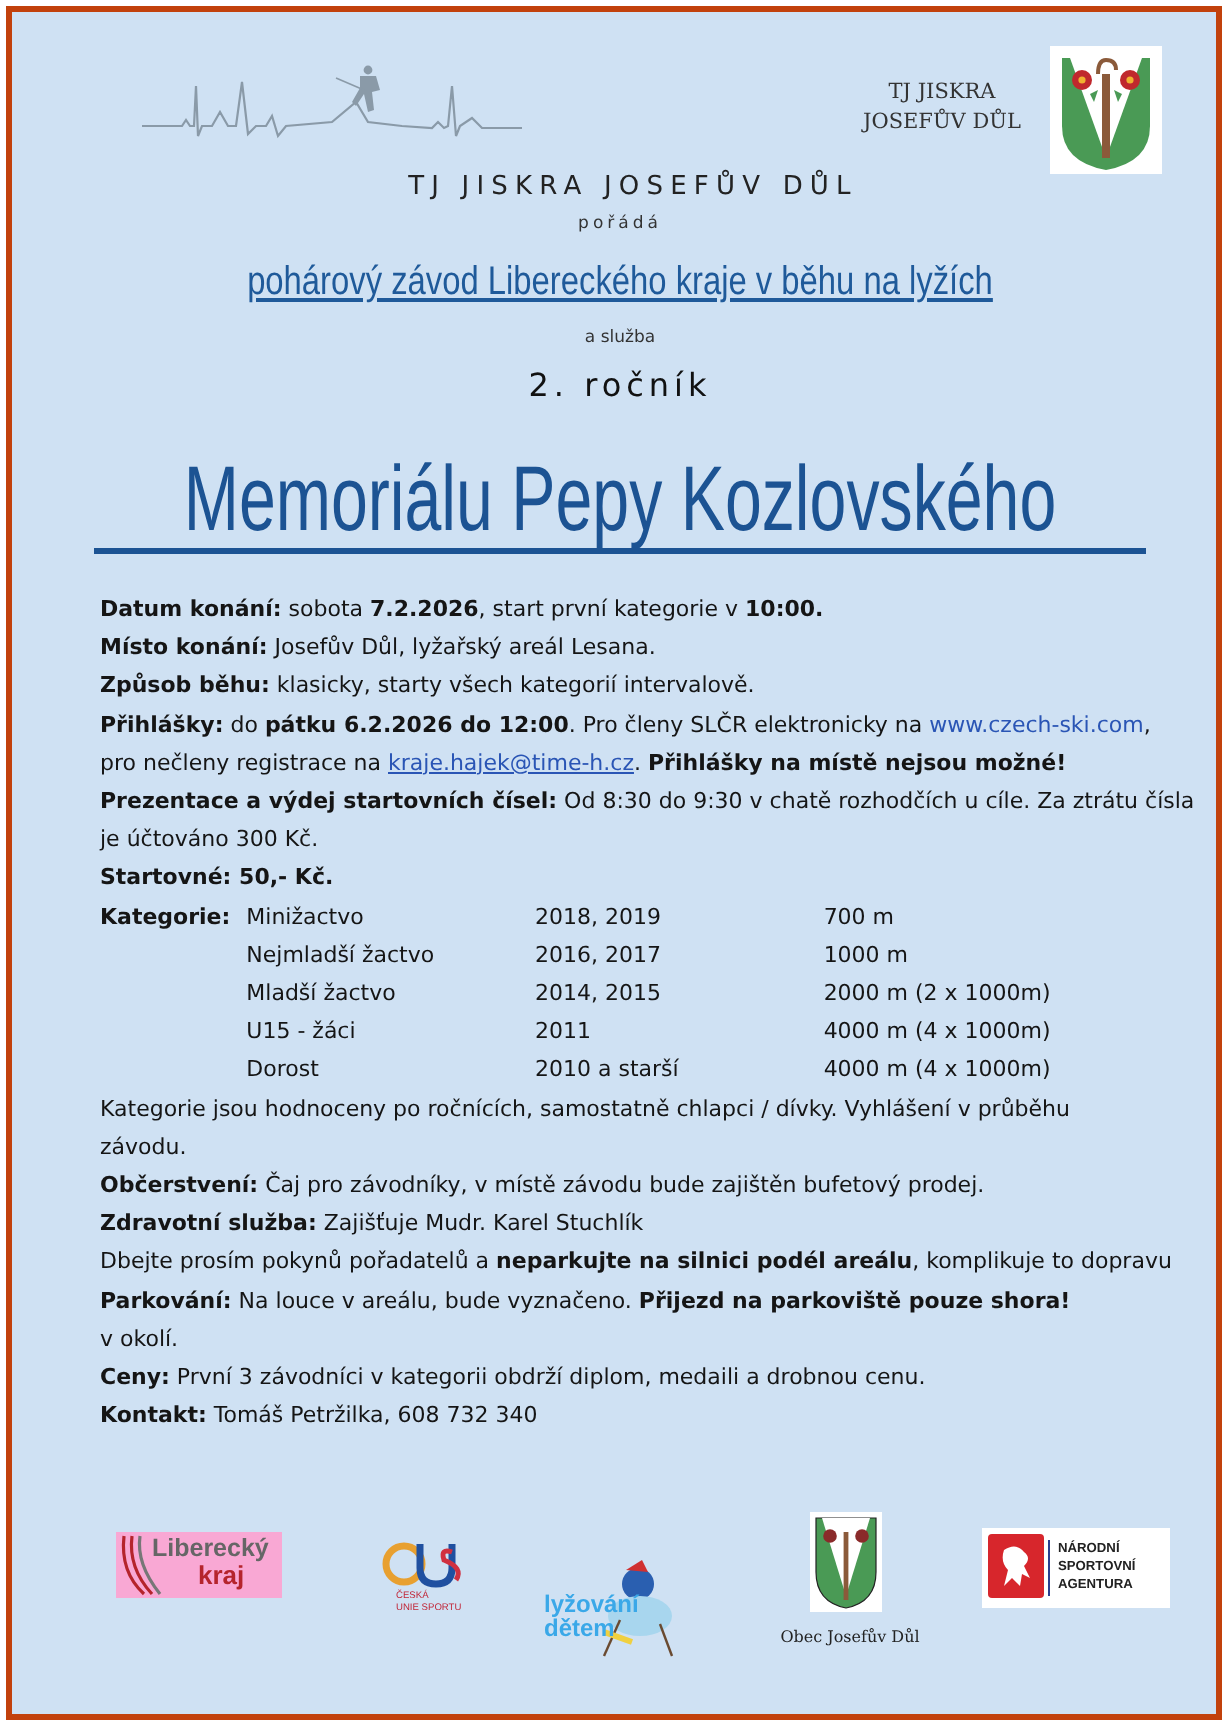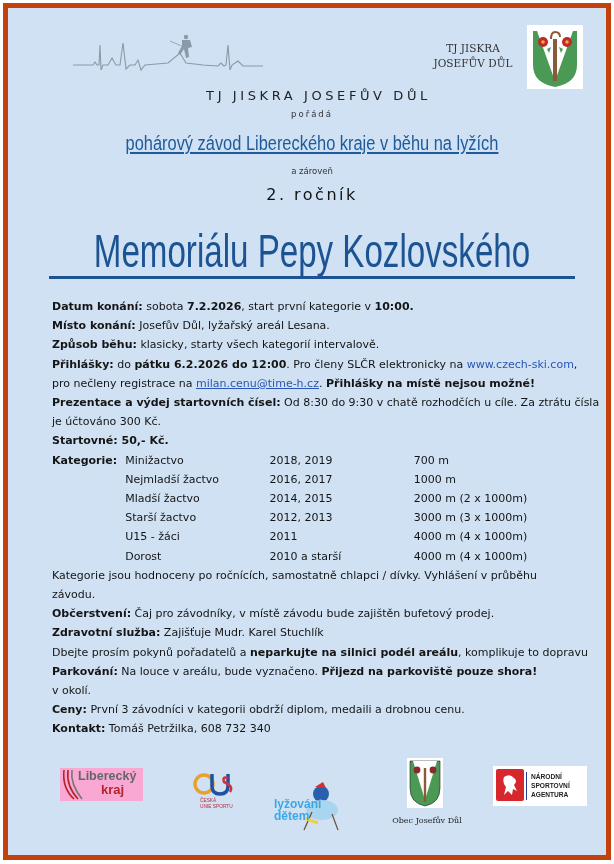--- a/index.html
+++ b/index.html
@@ -1,20 +1,20 @@
 <!DOCTYPE html>
 <html><head>
   <meta charset="utf-8">
   <style>
     * { box-sizing: border-box; margin: 0; padding: 0; }
     html, body { width: 614px; height: 864px; background: #ffffff; overflow: hidden; }
     body { font-family: "DejaVu Sans", "Liberation Sans", sans-serif; color: #111; }
     .page {
       position: absolute; left: 3px; top: 3px; width: 608px; height: 857px;
-      background: #cfe1f3; border: 5px solid #c2410c;
+      background: #cfe1f3; border: 3px solid #c2410c;
     }
     .abs { position: absolute; }
     
     .ecg { left: 60px; top: 17px; width: 200px; height: 50px; }
     .club-small {
       left: 410px; top: 33px; width: 110px; text-align: center;
       font-family: "DejaVu Serif", "Liberation Serif", serif; font-size: 10.5px;
       line-height: 15px; color: #333;
     }
     .crest-top { left: 519px; top: 17px; width: 56px; height: 64px; background: #fff; }
@@ -102,31 +102,31 @@
     <circle cx="16" cy="17" r="5" fill="#c0282d"></circle>
       <circle cx="16" cy="17" r="1.8" fill="#f0b030"></circle>
     <circle cx="40" cy="17" r="5" fill="#c0282d"></circle>
       <circle cx="40" cy="17" r="1.8" fill="#f0b030"></circle>
     <path d="M20 24 L24 22 L22 28 Z M36 24 L32 22 L34 28 Z" fill="#4a9a55"></path>
   </svg>
 
   <div class="abs org">TJ JISKRA JOSEFŮV DŮL</div>
   <div class="abs porada">pořádá</div>
   <div class="abs cup">pohárový závod Libereckého kraje v běhu na lyžích</div>
-  <div class="abs zaroven">a zároveň</div>
+  <div class="abs zaroven">a služba</div>
   <div class="abs rocnik">2. ročník</div>
   <div class="abs memorial">Memoriálu Pepy Kozlovského</div>
   <div class="abs memorial-line"></div>
 
   <div class="abs body-text">
     <p><b>Datum konání:</b><span> sobota </span><b>7.2.2026</b><span>, start první kategorie v </span><b>10:00.</b></p>
     <p><b>Místo konání:</b><span> Josefův Důl, lyžařský areál Lesana.</span></p>
     <p><b>Způsob běhu:</b><span> klasicky, starty všech kategorií intervalově.</span></p>
     <p><b>Přihlášky:</b><span> do </span><b>pátku 6.2.2026 do 12:00</b><span>. Pro členy SLČR elektronicky na </span><a class="link">www.czech-ski.com</a><span>,</span></p>
-    <p><span>pro nečleny registrace na </span><a class="link-u">milan.cenu@time-h.cz</a><span>. </span><b>Přihlášky na místě nejsou možné!</b></p>
+    <p><span>pro nečleny registrace na </span><a class="link-u">kraje.hajek@time-h.cz</a><span>. </span><b>Přihlášky na místě nejsou možné!</b></p>
     <p><b>Prezentace a výdej startovních čísel:</b><span> Od 8:30 do 9:30 v chatě rozhodčích u cíle. Za ztrátu čísla</span></p>
     <p>je účtováno 300 Kč.</p>
     <p><b>Startovné: 50,- Kč.</b></p>
 
     <div>
       <div class="cat-row">
         <span class="cat-label">Kategorie:</span>
         <span class="cat-name">Minižactvo</span>
         <span class="cat-year">2018, 2019</span>
         <span class="cat-dist">700 m</span>
@@ -135,26 +135,20 @@
         <span class="cat-label"></span>
         <span class="cat-name">Nejmladší žactvo</span>
         <span class="cat-year">2016, 2017</span>
         <span class="cat-dist">1000 m</span>
       </div>
       <div class="cat-row">
         <span class="cat-label"></span>
         <span class="cat-name">Mladší žactvo</span>
         <span class="cat-year">2014, 2015</span>
         <span class="cat-dist">2000 m (2 x 1000m)</span>
-      </div>
-      <div class="cat-row">
-        <span class="cat-label"></span>
-        <span class="cat-name">Starší žactvo</span>
-        <span class="cat-year">2012, 2013</span>
-        <span class="cat-dist">3000 m (3 x 1000m)</span>
       </div>
       <div class="cat-row">
         <span class="cat-label"></span>
         <span class="cat-name">U15 - žáci</span>
         <span class="cat-year">2011</span>
         <span class="cat-dist">4000 m (4 x 1000m)</span>
       </div>
       <div class="cat-row">
         <span class="cat-label"></span>
         <span class="cat-name">Dorost</span>

